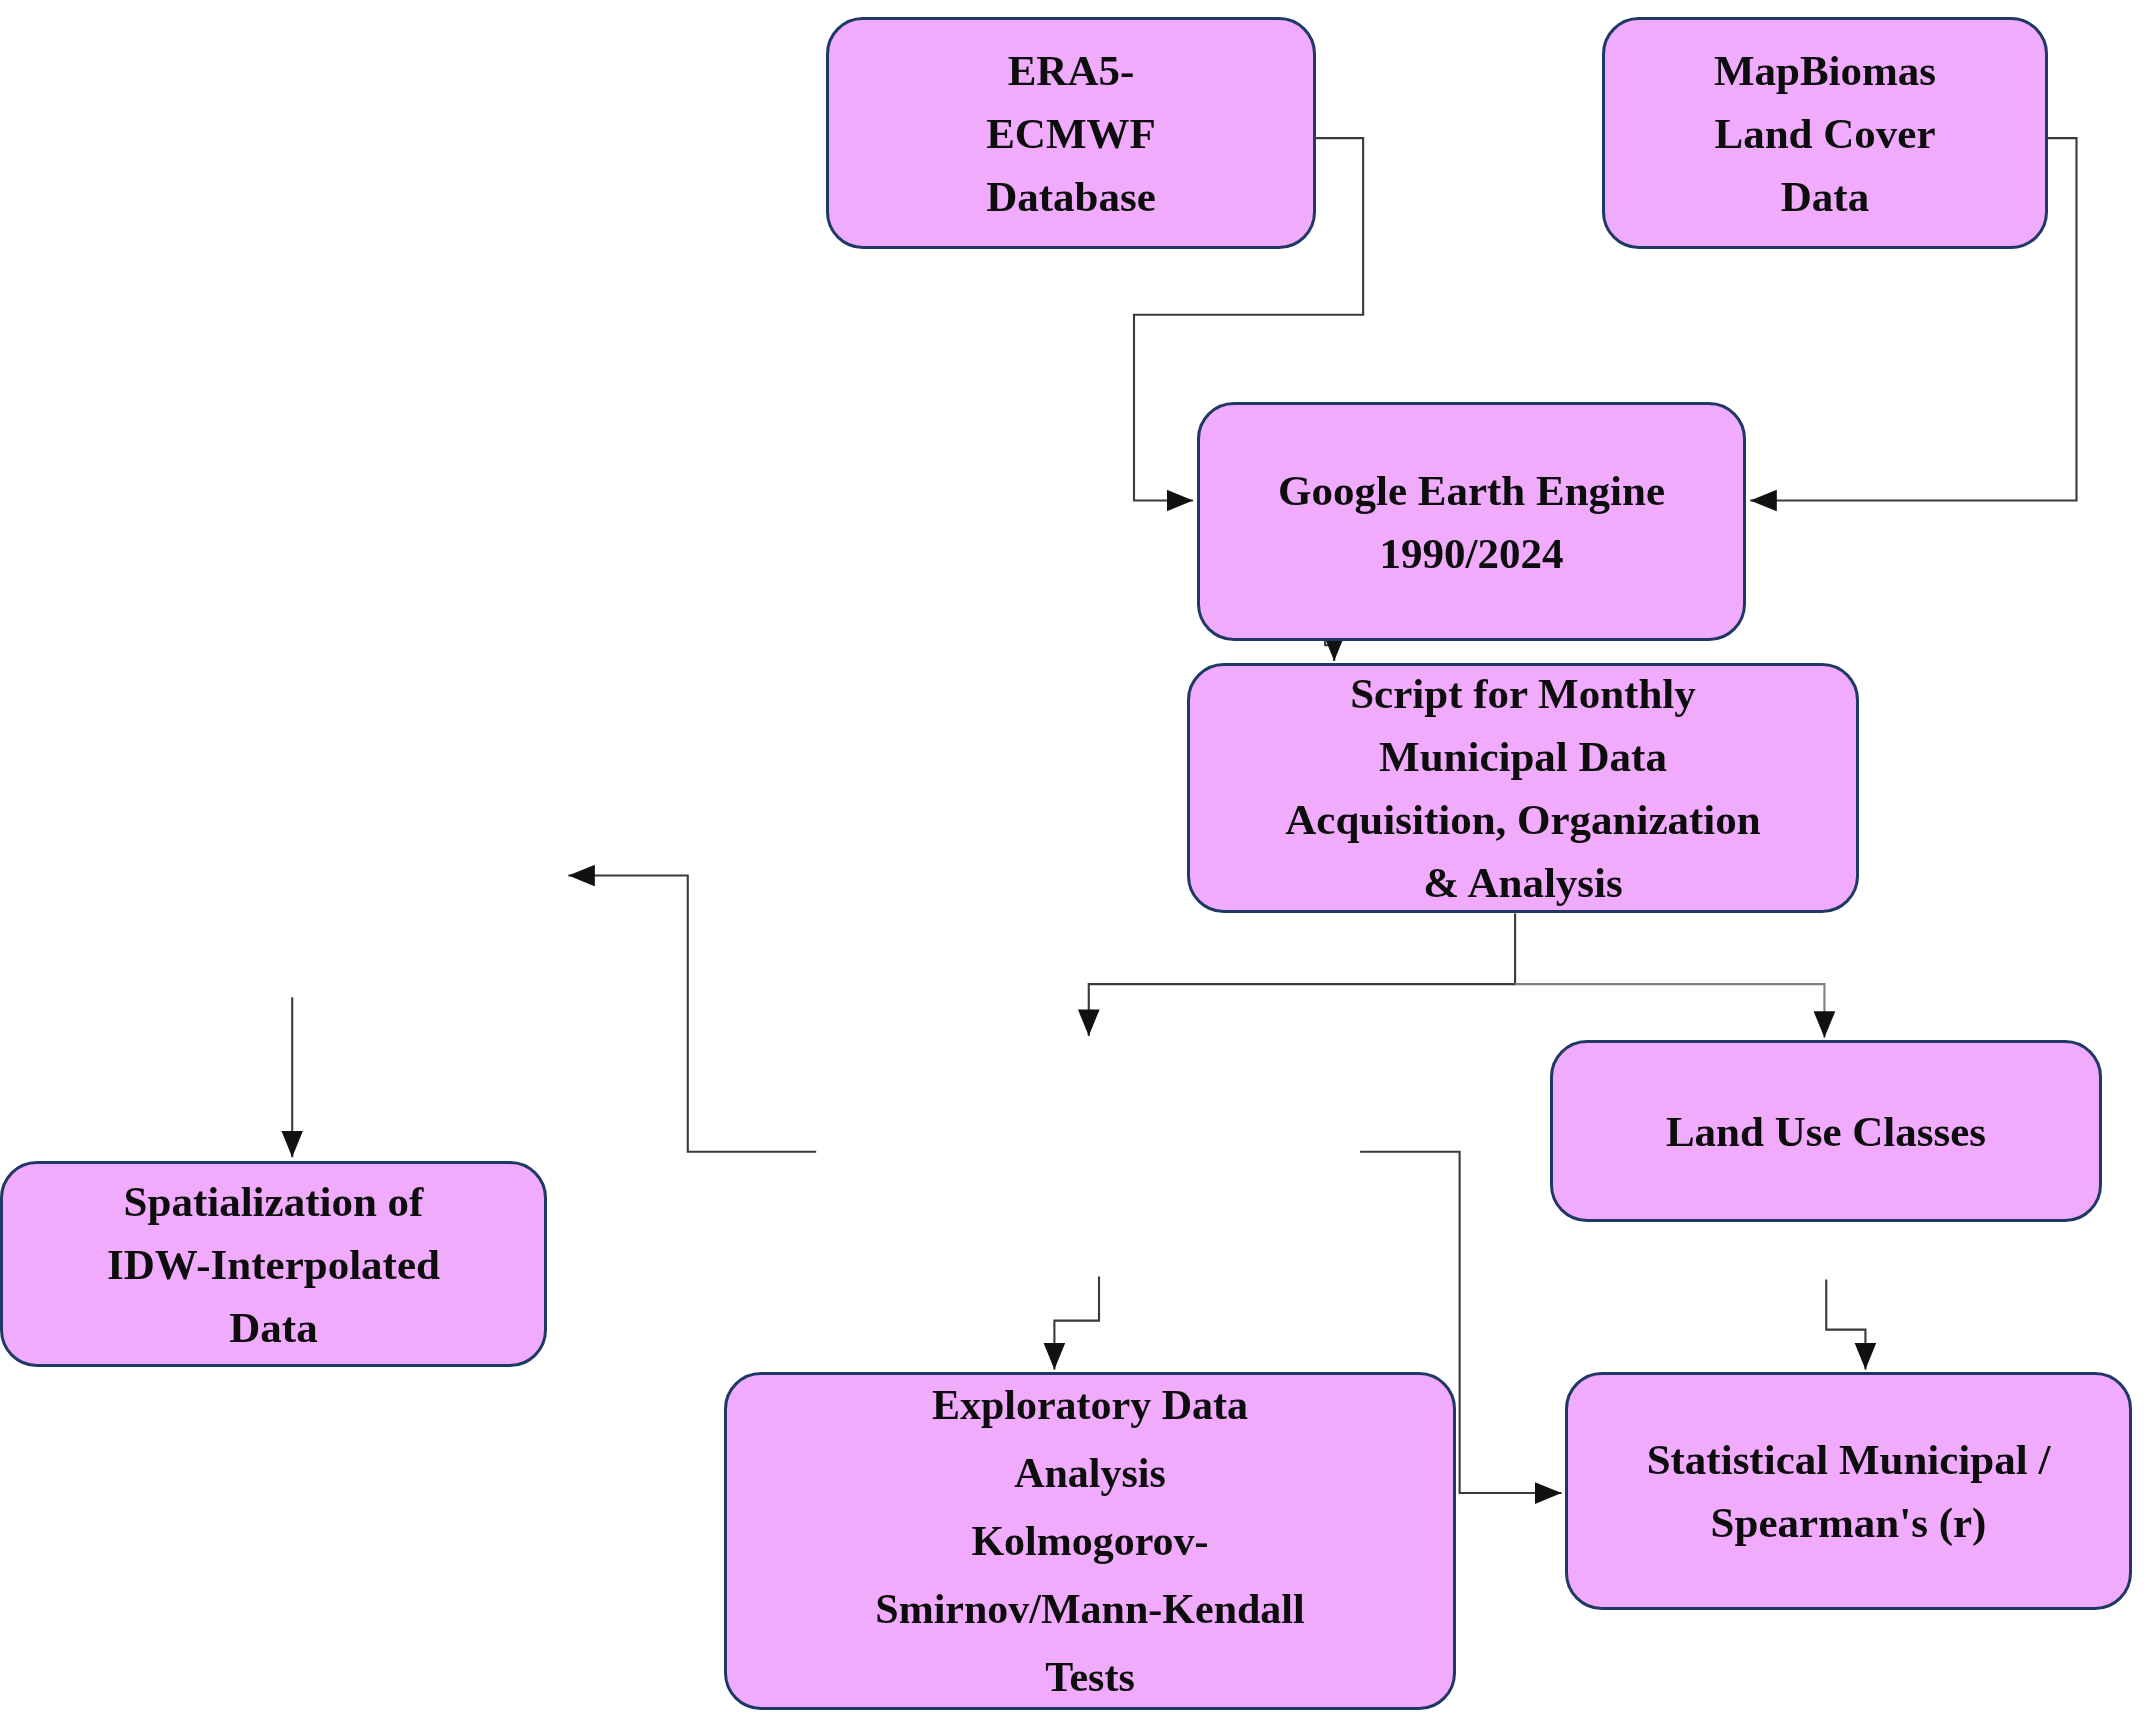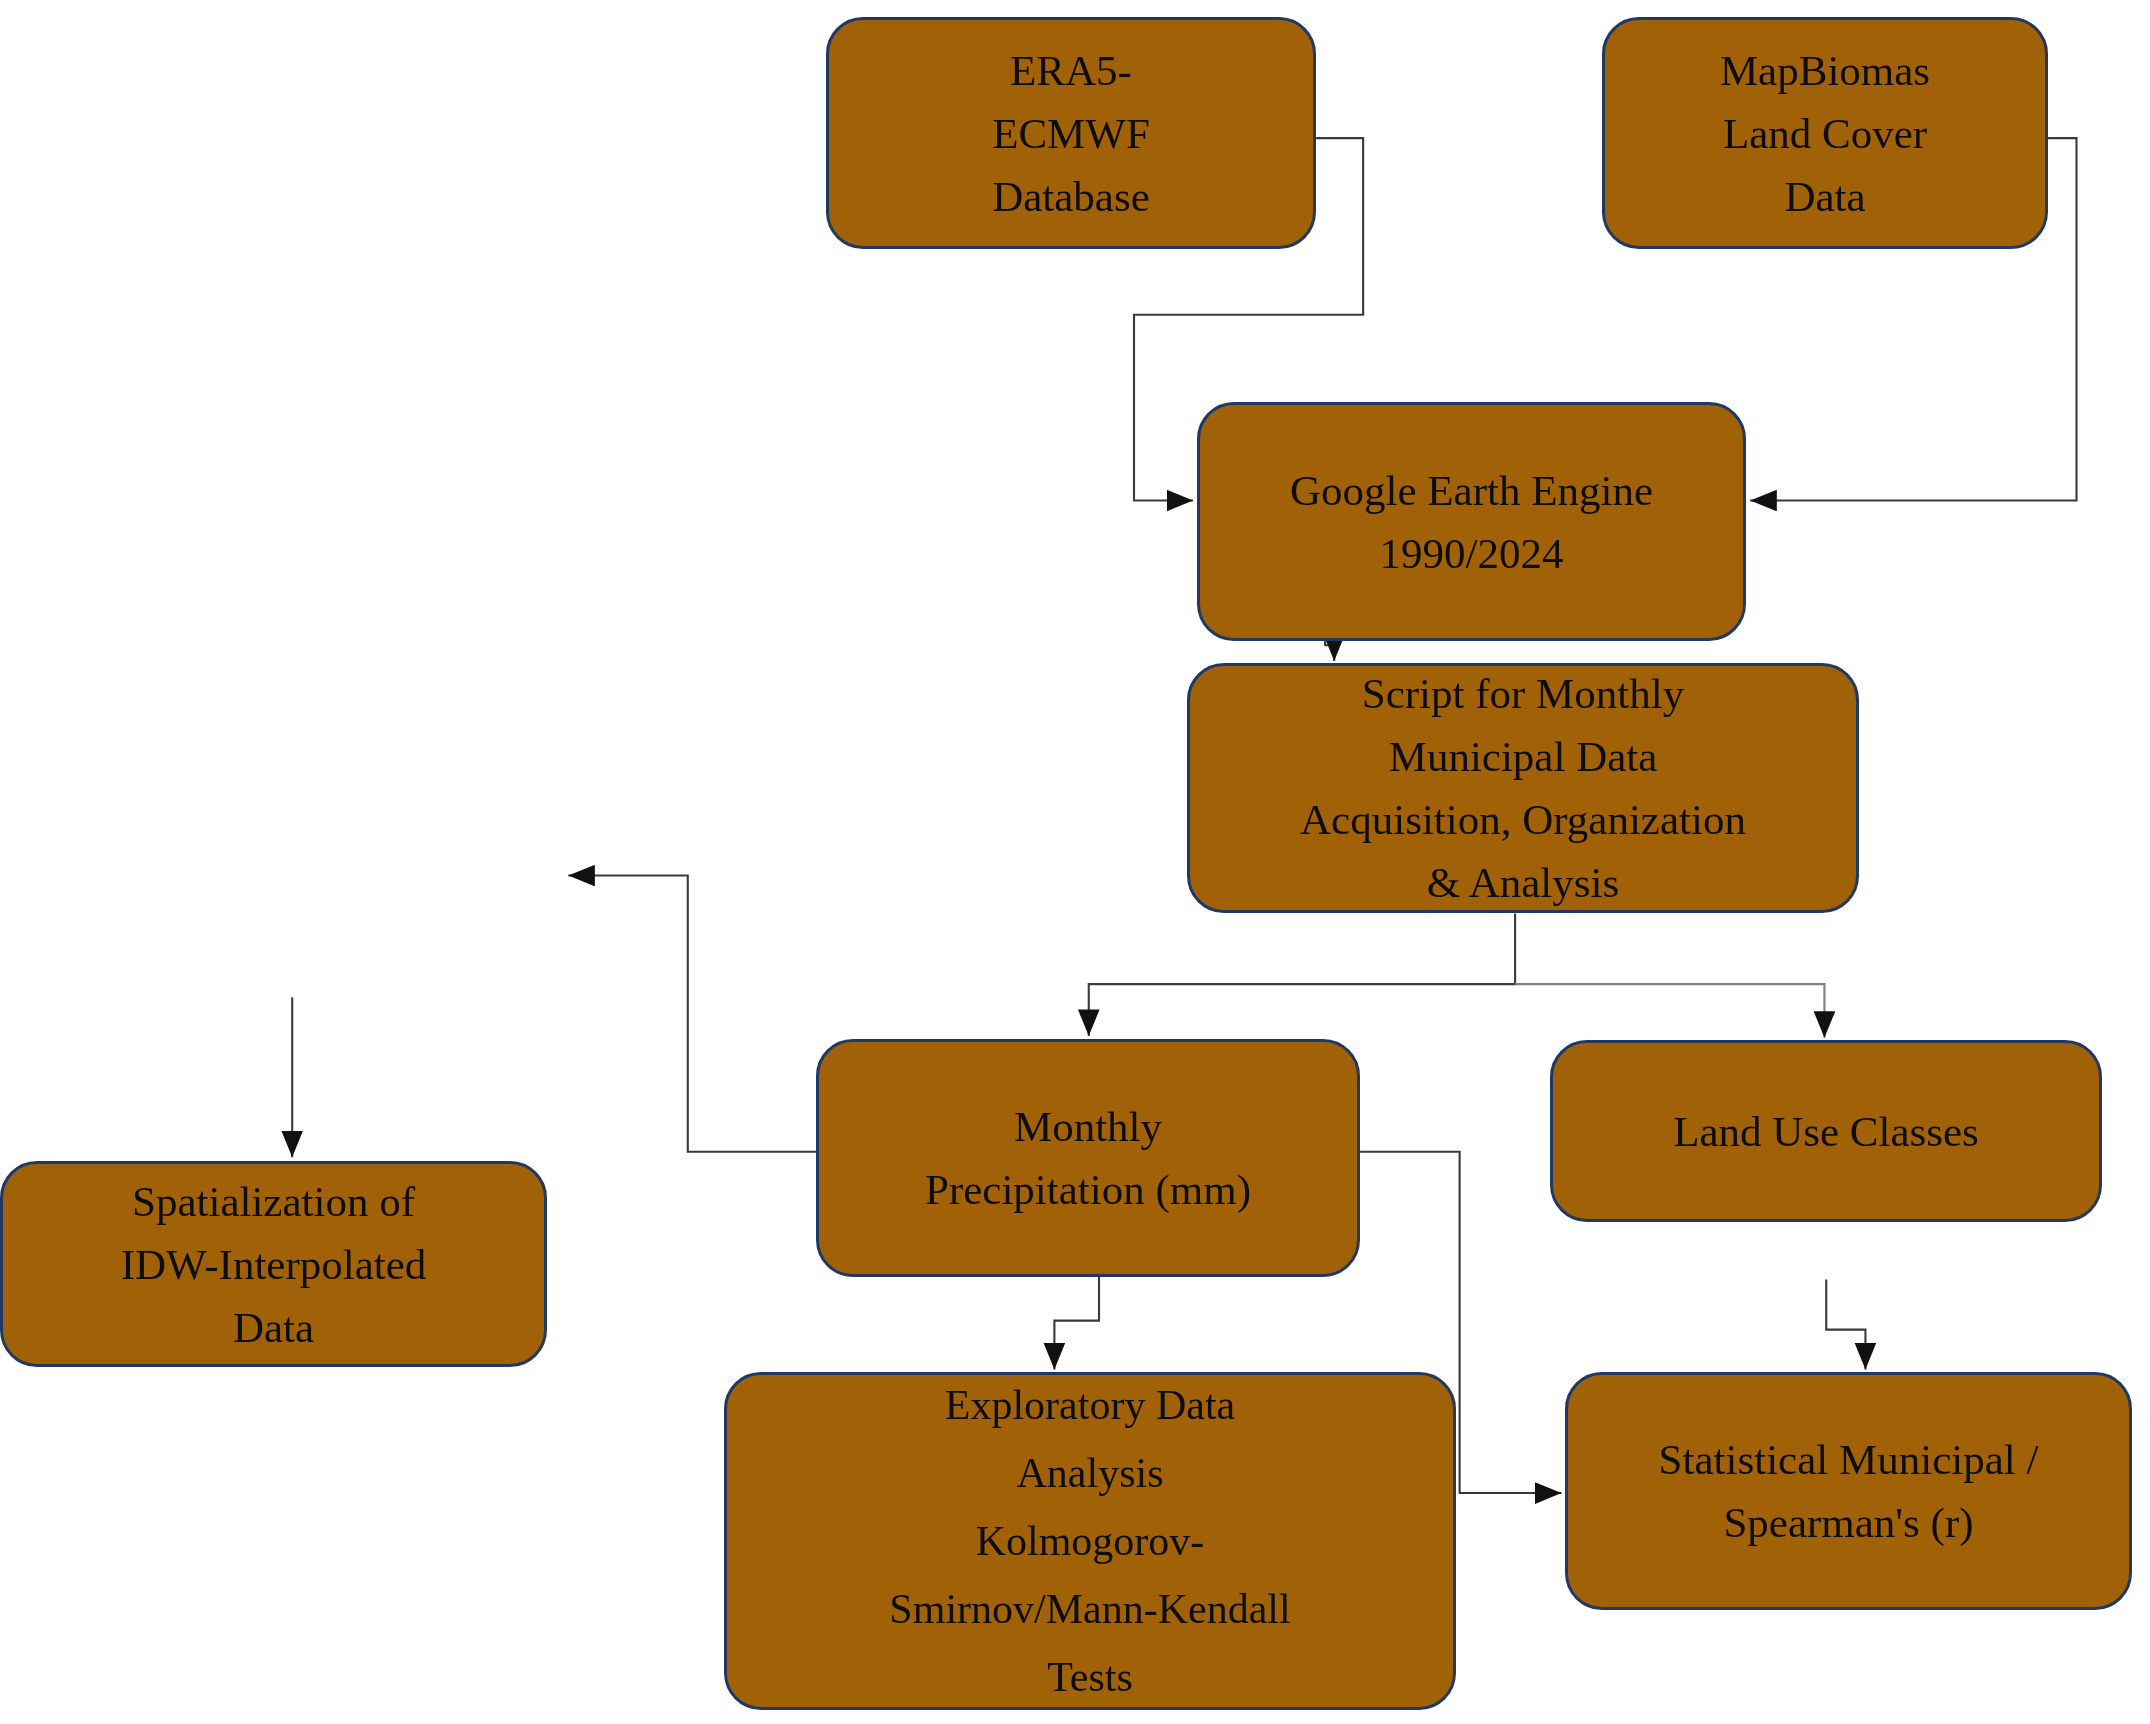--- a/index.html
+++ b/index.html
@@ -18,31 +18,32 @@
   .edges-layer {
     position: absolute;
     left: 0;
     top: 0;
     width: 2151px;
     height: 1724px;
   }
   .node {
     position: absolute;
     box-sizing: border-box;
-    background: #a16207;
+    background: #f0abfc;
     border: 3.6px solid #1f3864;
     border-radius: 37px;
     display: flex;
     align-items: center;
     justify-content: center;
     text-align: center;
     color: #0d0d0d;
     font-size: 43px;
     line-height: 63px;
     padding: 0 17px;
+    font-weight: bold;
   }
   .node .lbl {
     white-space: pre-line;
   }
   
   .n-era5          { left: 826px; top: 17px;   width: 490px;  height: 232px; }
   .n-mapbiomas     { left: 1602px; top: 17px;   width: 446px;  height: 232px; }
   .n-gee           { left: 1197px; top: 402px;  width: 549px;  height: 239px; }
   .n-script        { left: 1179px; top: 663px; width: 672px; height: 250px; margin-left: 8px; }
   .n-sig           { left: 17px;   top: 761px; width: 547px;  height: 236px; }
@@ -103,24 +104,20 @@
   </div>
 
   <div class="node n-script">
     <span class="lbl">Script for Monthly
 Municipal Data
 Acquisition, Organization
 &amp; Analysis</span>
   </div>
 
 
-  <div class="node n-precip">
-    <span class="lbl">Monthly
-Precipitation (mm)</span>
-  </div>
 
   <div class="node n-landuse">
     <span class="lbl">Land Use Classes</span>
   </div>
 
   <div class="node n-spatial">
     <span class="lbl">Spatialization of
 IDW-Interpolated
 Data</span>
   </div>

